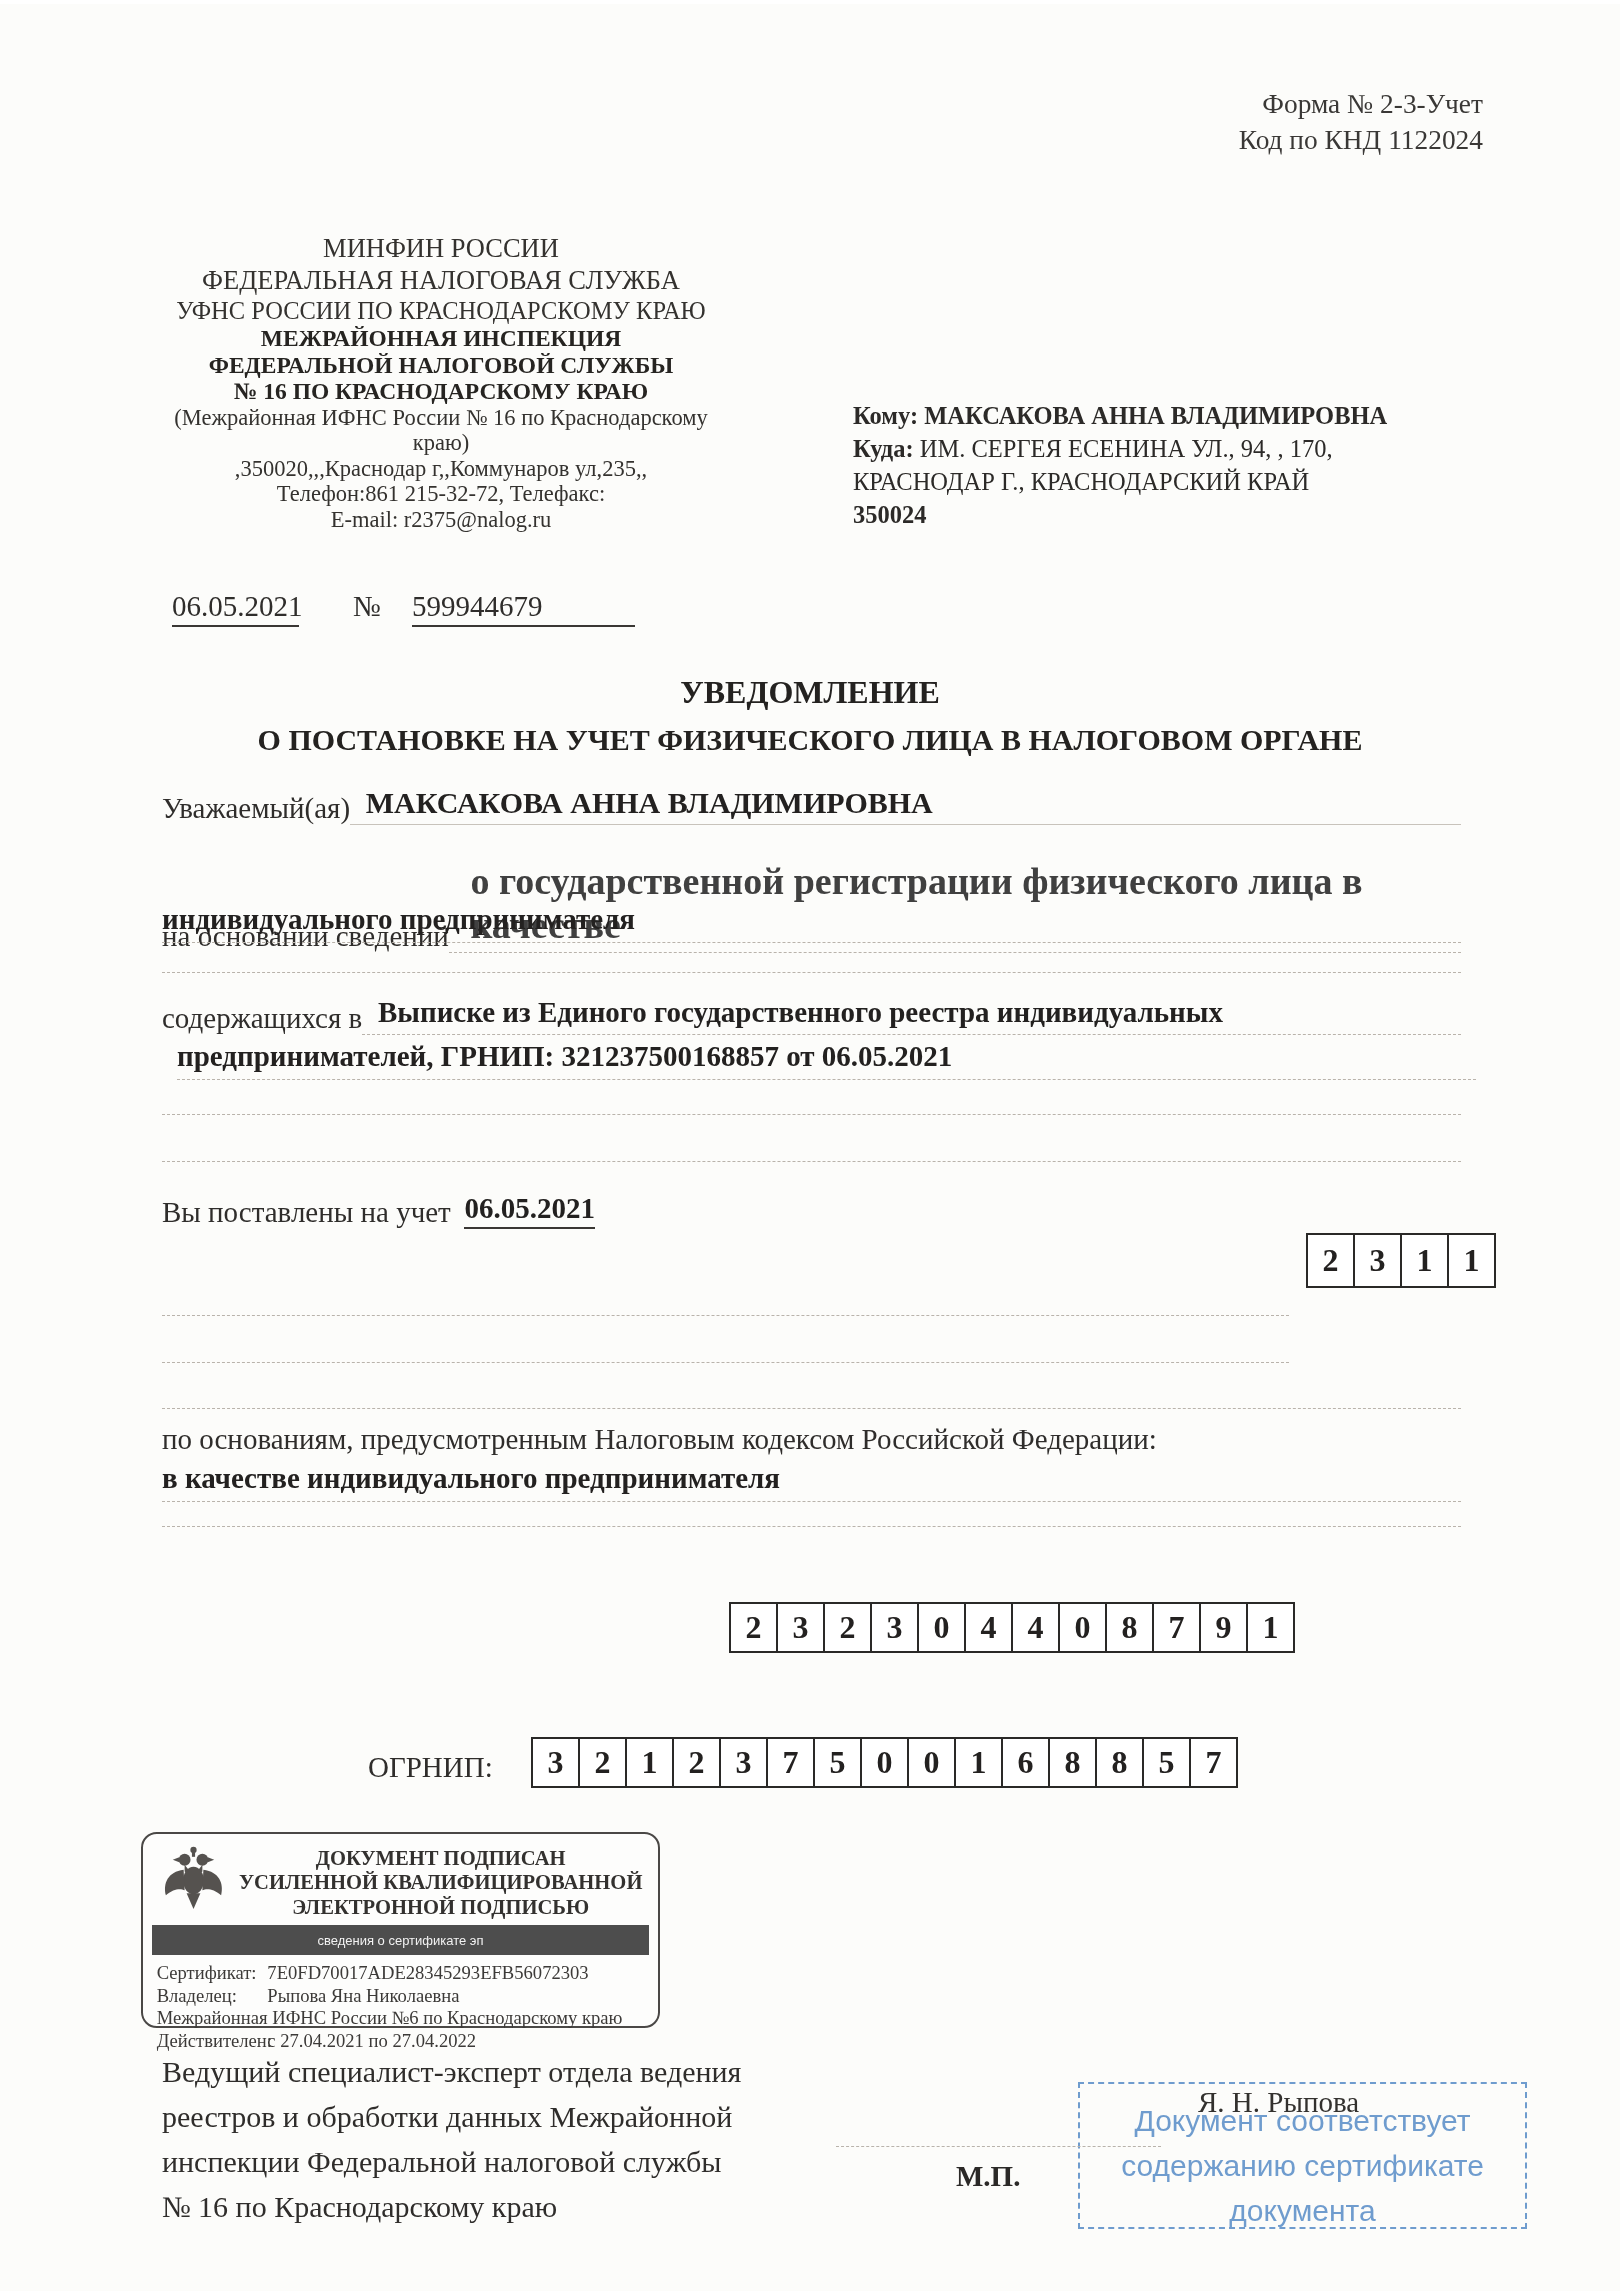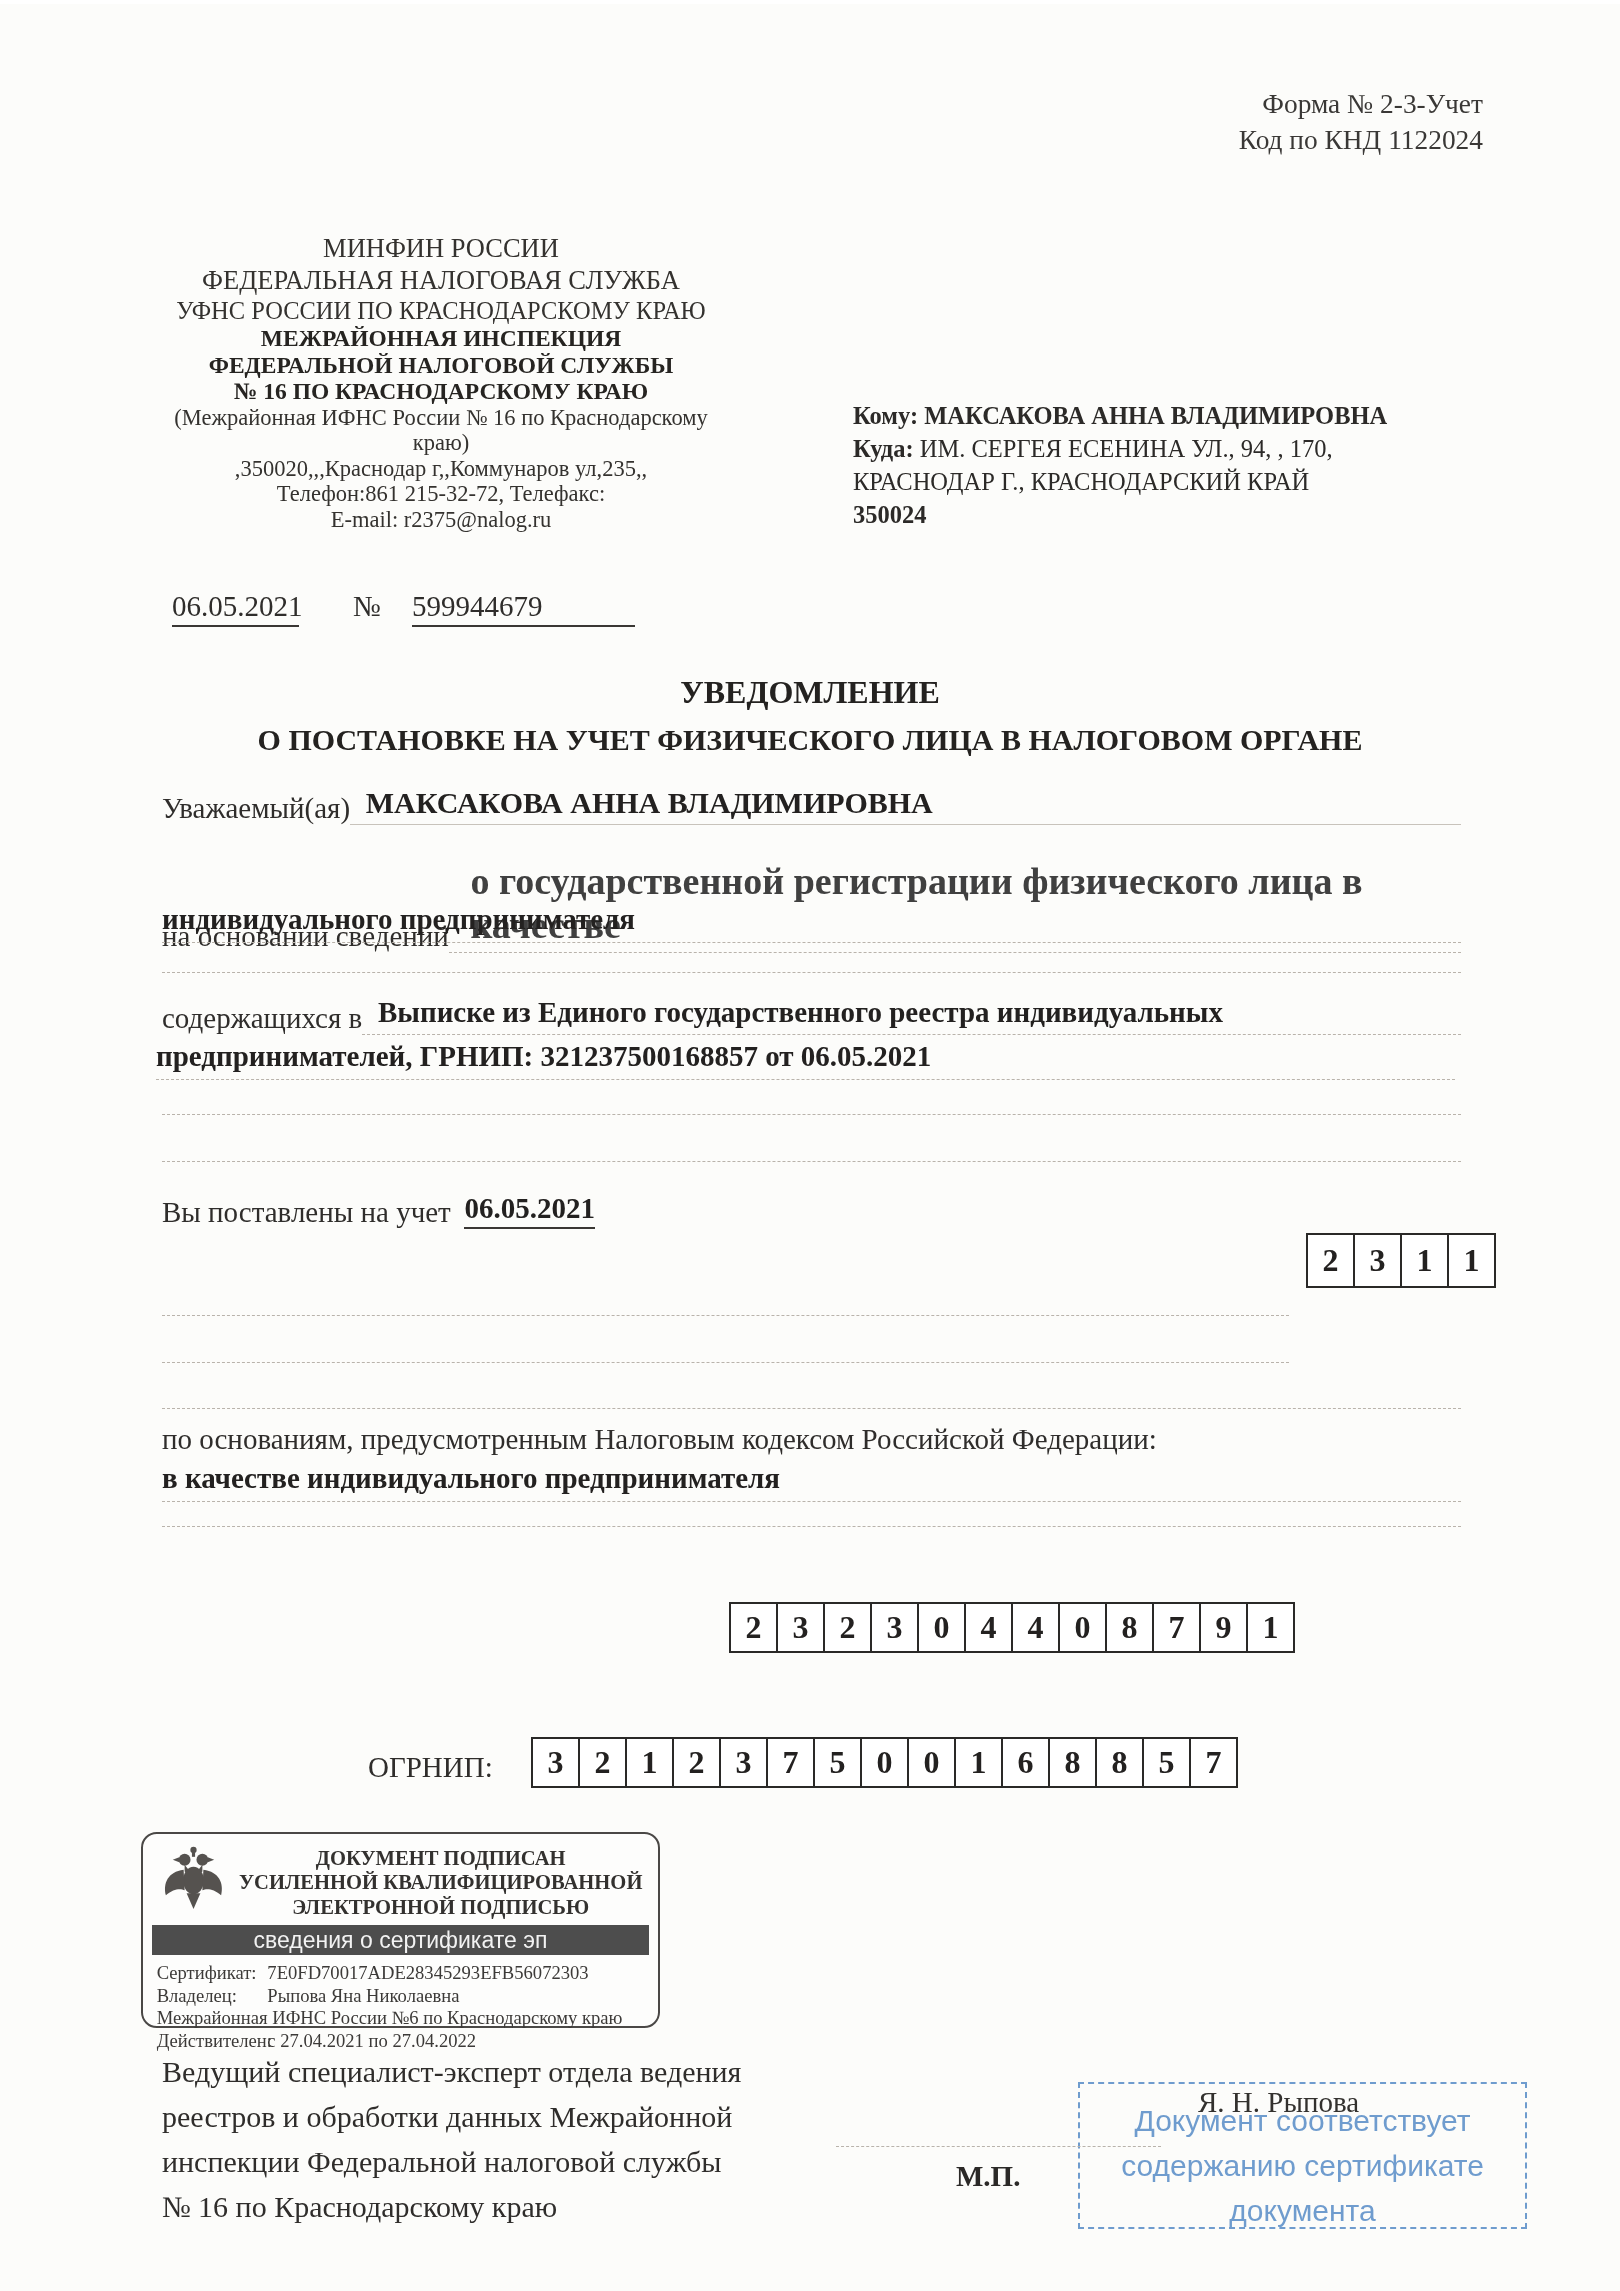--- a/index.html
+++ b/index.html
@@ -32,21 +32,21 @@
     border:2.9px solid #4a4846;border-radius:15.7px;background:#fdfdfc;
     box-sizing:border-box;
   }
   .es-head{display:flex;}
   .es-eagle{width:94px;padding:9.8px 0 0 13.7px;box-sizing:border-box;}
   .es-titles{flex:1;text-align:center;padding:11.8px 13.7px 0 0;
     font-weight:bold;font-size:20.6px;line-height:24.5px;color:#33312f;}
   .es-band{
     margin:5.9px 8.8px 0 8.8px;height:30px;background:#4d4d4d;color:#f2f2f2;
     display:flex;align-items:center;justify-content:center;
-    font-family:"Liberation Sans","DejaVu Sans",sans-serif;font-size:23px;
+    font-family:"Liberation Sans","DejaVu Sans",sans-serif;font-size:13px;
   }
   .es-details{padding:6.9px 11.8px 0 13.7px;font-size:18.6px;line-height:22.5px;color:#3c3a38;}
   .es-details .lbl{display:inline-block;width:106px;}
   
   .bluestamp{
     border:2px dashed #6f9cce;color:#6f9cce;background:transparent;
     font-family:"Liberation Sans","DejaVu Sans",sans-serif;
     font-size:30px;line-height:45px;text-align:center;
     box-sizing:border-box;padding-top:13.7px;z-index:1;
   }
@@ -104,21 +104,21 @@
   </div>
   <div class="abs row" style="left:162px;top:899px;width:1299px;">
     <span class="fieldline" style="padding-bottom:5.9px;"><span class="b" style="font-size:29px;color:#232120;">индивидуального предпринимателя</span></span>
   </div>
   <div class="abs blank" style="left:162px;top:941px;width:1299px;height:26.5px;"></div>
 
   <div class="abs row" style="left:162px;top:992px;width:1299px;">
     <span style="font-size:29px;">содержащихся в</span>
     <span class="fieldline" style="padding-bottom:4.9px;padding-left:15.7px;"><span class="b" style="font-size:29px;color:#232120;">Выписке из Единого государственного реестра индивидуальных</span></span>
   </div>
-  <div class="abs row" style="left:156px;top:1036px;width:1299px;justify-content:center;">
+  <div class="abs row" style="left:177px;top:1036px;width:1299px;justify-content:center;">
     <span class="fieldline" style="padding-bottom:5.9px;"><span class="b" style="font-size:29px;color:#232120;">предпринимателей, ГРНИП: 321237500168857 от 06.05.2021</span></span>
   </div>
   <div class="abs blank" style="left:162px;top:1083px;width:1299px;height:26.5px;"></div>
   <div class="abs blank" style="left:162px;top:1130px;width:1299px;height:26.5px;"></div>
 
   <div class="abs row" style="left:162px;top:1188px;">
     <span style="font-size:29px;">Вы поставлены на учет</span>
     <span class="b uline" style="font-size:29px;color:#232120;margin-left:13.7px;padding-bottom:2px;">06.05.2021</span>
   </div>
 

